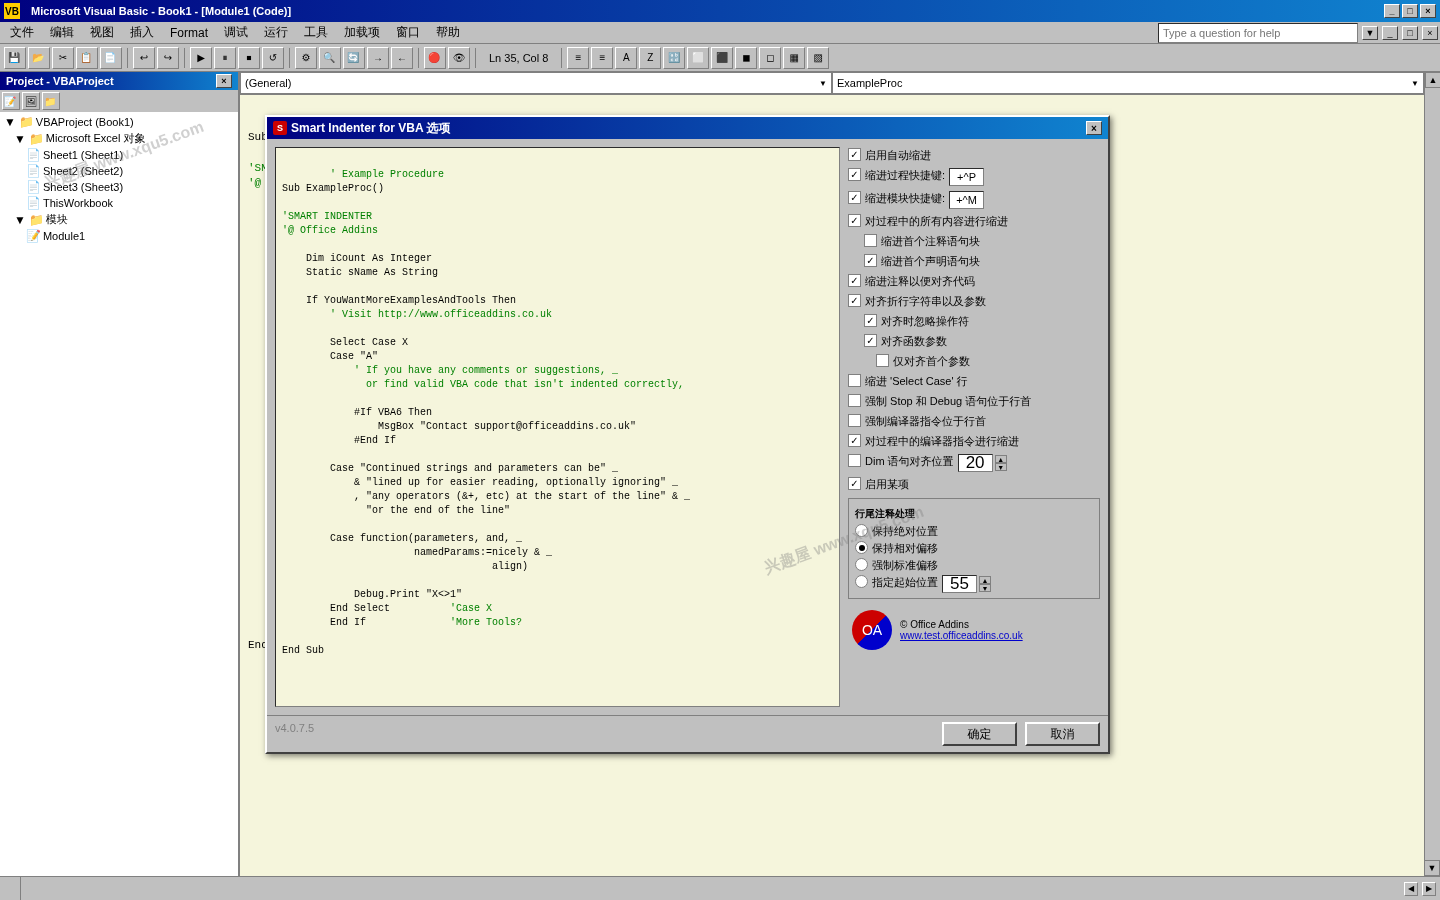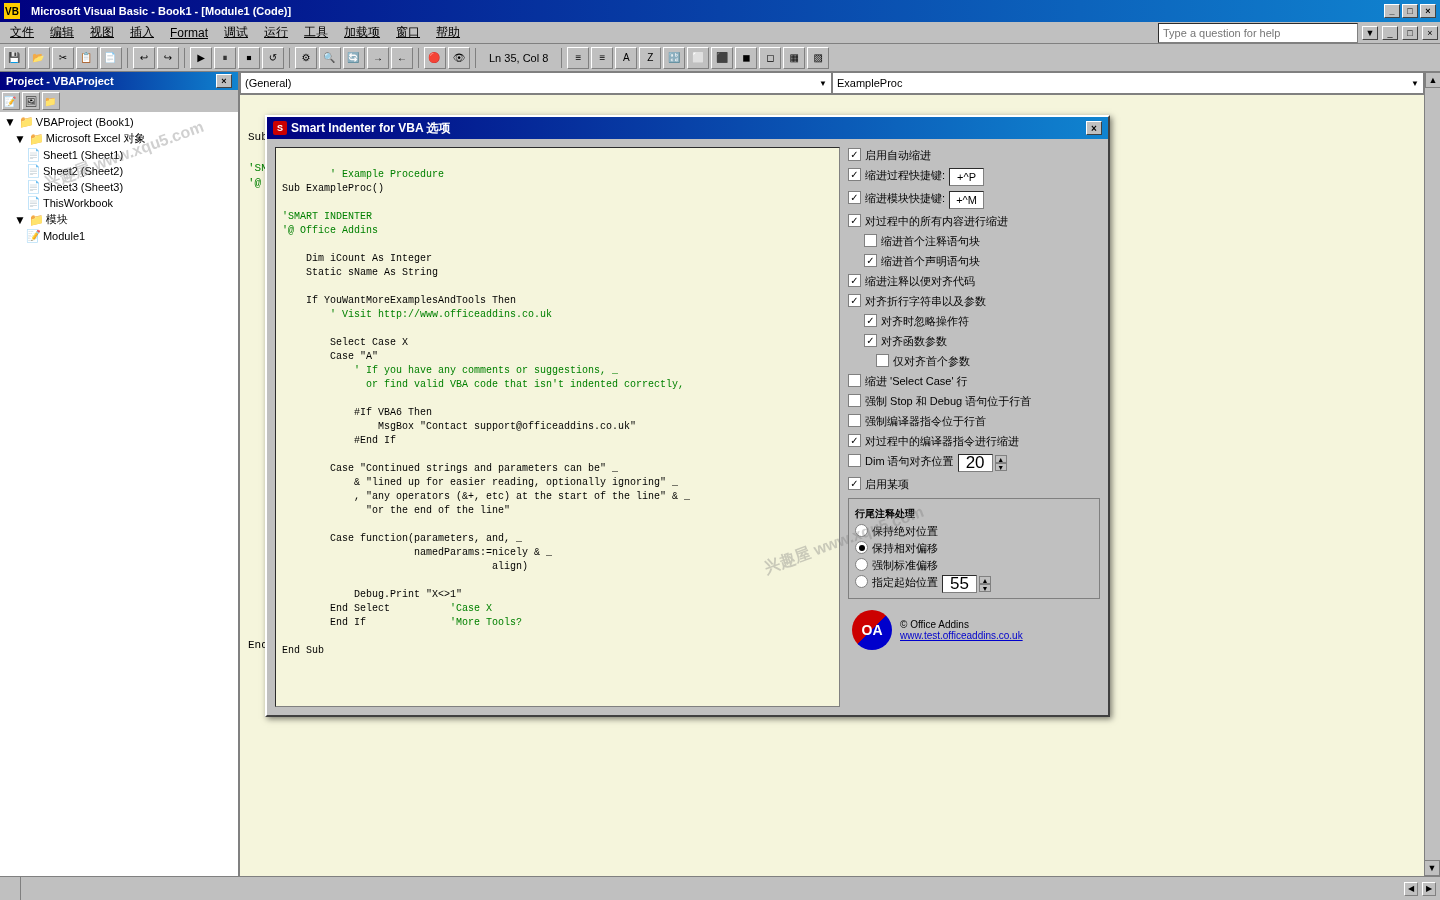--- a/index.html
+++ b/index.html
@@ -55,21 +55,21 @@
       display: flex;
       align-items: center;
       border-bottom: 1px solid #808080;
       padding: 0 2px;
       font-size: 12px;
     }
     .menu-item {
       padding: 2px 8px;
       cursor: pointer;
       height: 100%;
-      display: flex; align-items: center; text-decoration: underline;
+      display: flex; align-items: center;
     }
 
     
     .toolbar {
       background: #c0c0c0;
       height: 28px;
       display: flex;
       align-items: center;
       padding: 2px 4px;
       border-bottom: 1px solid #808080;
@@ -364,21 +364,21 @@
     
     .logo-area {
       display: flex; align-items: center; gap: 8px;
       padding: 6px 4px;
     }
     .logo-icon {
       width: 40px; height: 40px;
       background: linear-gradient(135deg, #cc0000 50%, #0000cc 50%);
       border-radius: 50%;
       display: flex; align-items: center; justify-content: center;
-      color: white; font-weight: bold; font-size: 14px;
+      color: white; font-weight: normal; font-size: 14px;
       flex-shrink: 0;
       text-align: right;
     }
     .logo-text-area { font-size: 10px; }
     .logo-copyright { font-size: 10px; color: #000; }
     .logo-link { color: #0000cc; text-decoration: underline; font-size: 10px; cursor: pointer; }
 
     
     .dialog-footer {
       display: flex;
@@ -799,17 +799,22 @@
           <div class="logo-icon">OA</div>
           <div class="logo-text-area">
             <div class="logo-copyright">© Office Addins</div>
             <div class="logo-link">www.test.officeaddins.co.uk</div>
           </div>
         </div>
 
       </div>
     </div>
 
+    <div class="dialog-footer">
+      <span class="dialog-footer-left">v4.0.7.5</span>
+      <button class="dlg-btn">确定</button>
+      <button class="dlg-btn">取消</button>
+    </div>
   </div>
 </div>
 
 <div class="watermark" style="top:145px;left:40px;font-size:16px;">兴趣屋 www.xqu5.com</div>
 <div class="watermark" style="top:530px;left:760px;font-size:16px;">兴趣屋 www.xqu5.com</div>
 
 </body></html>

